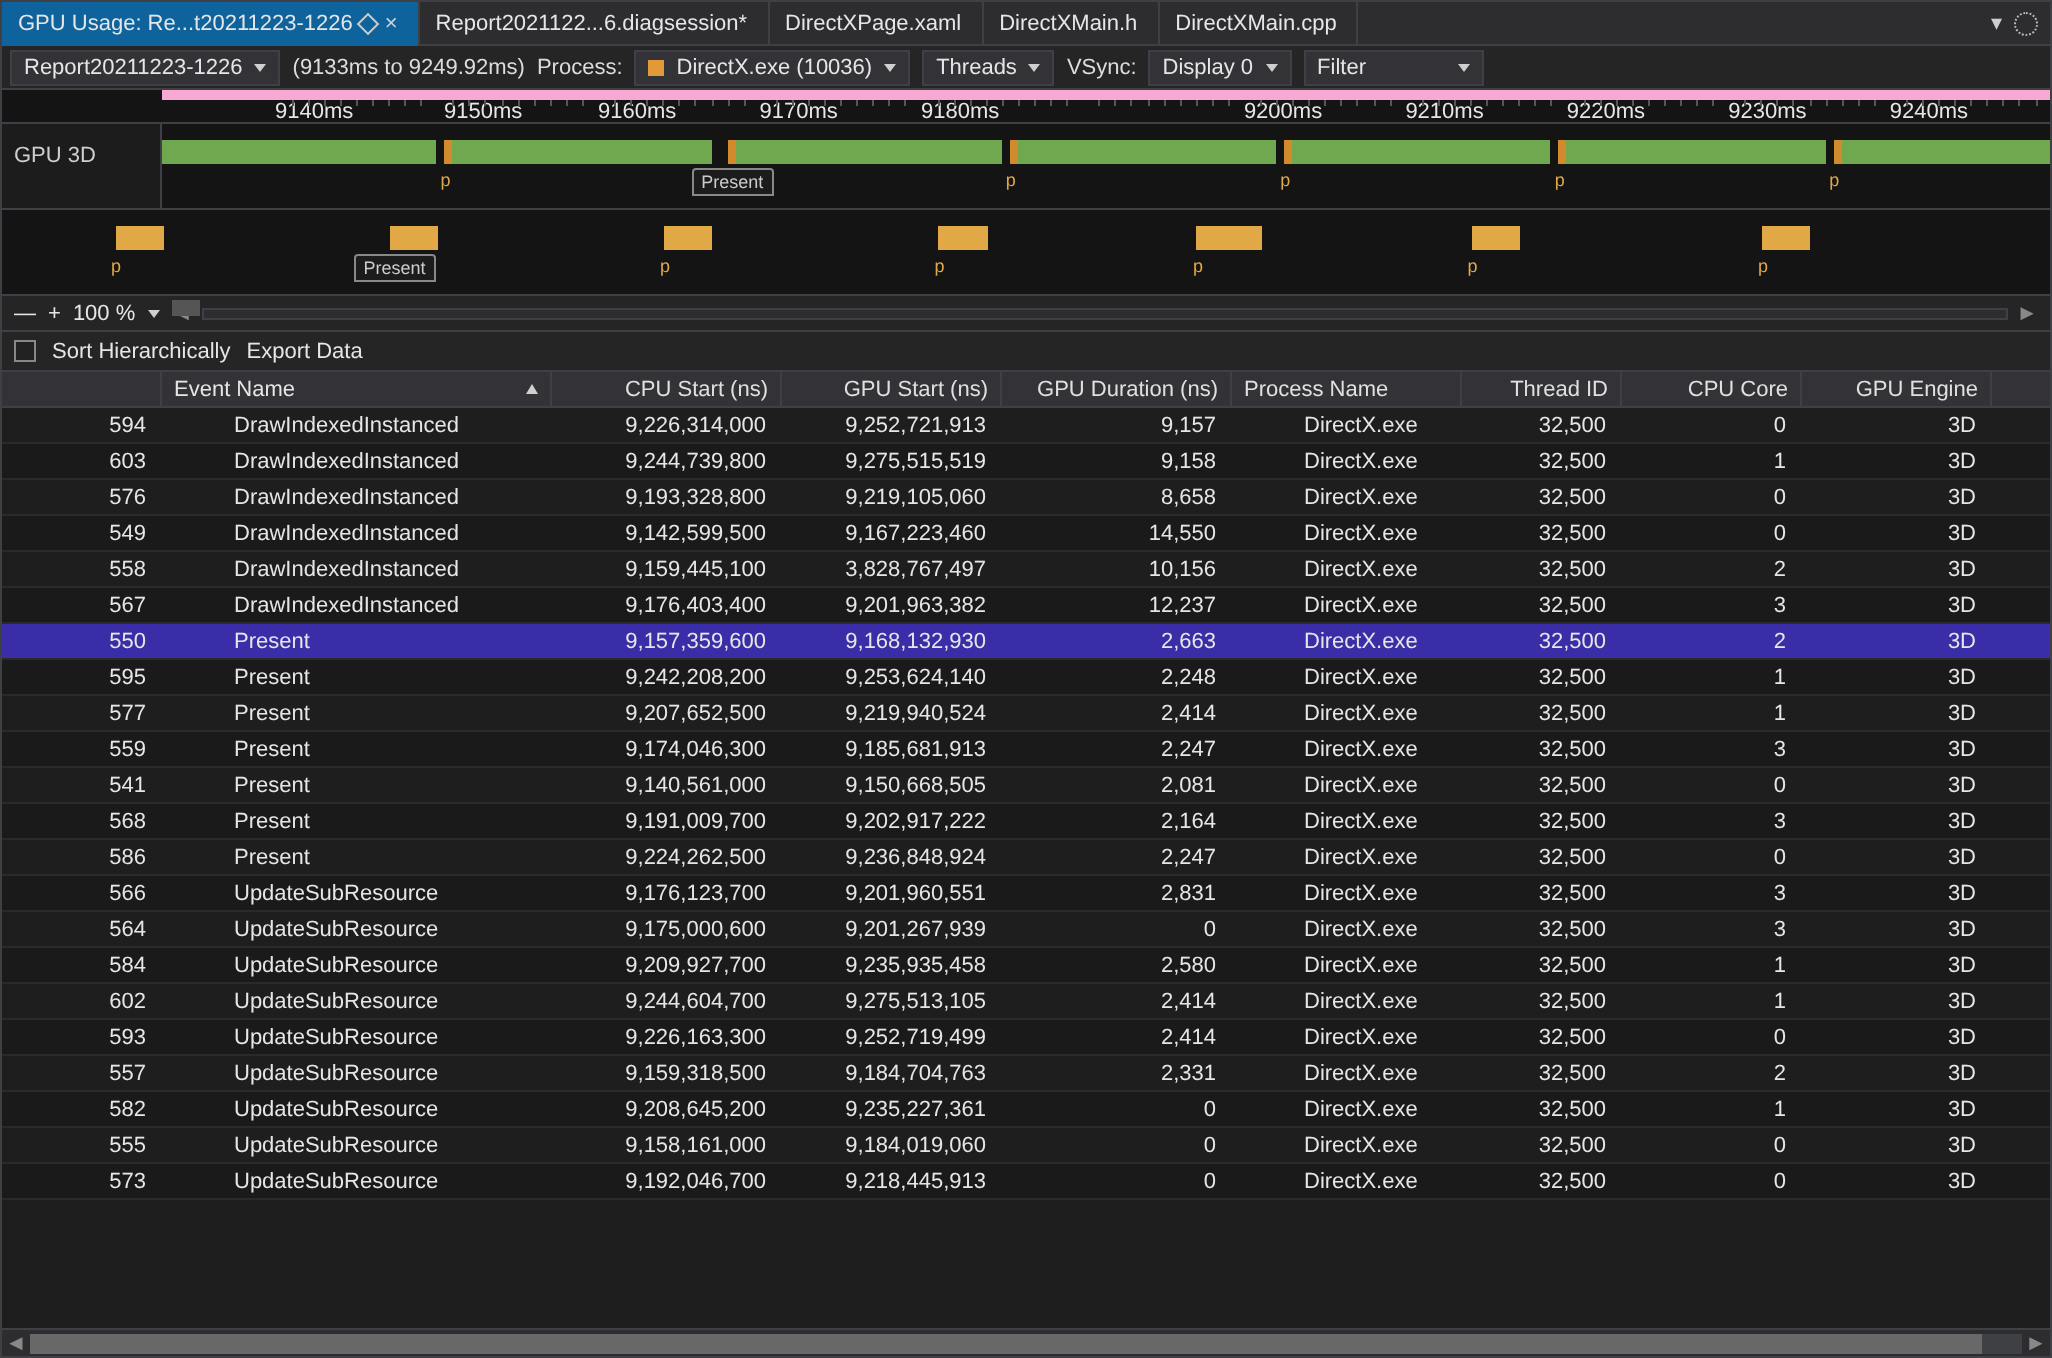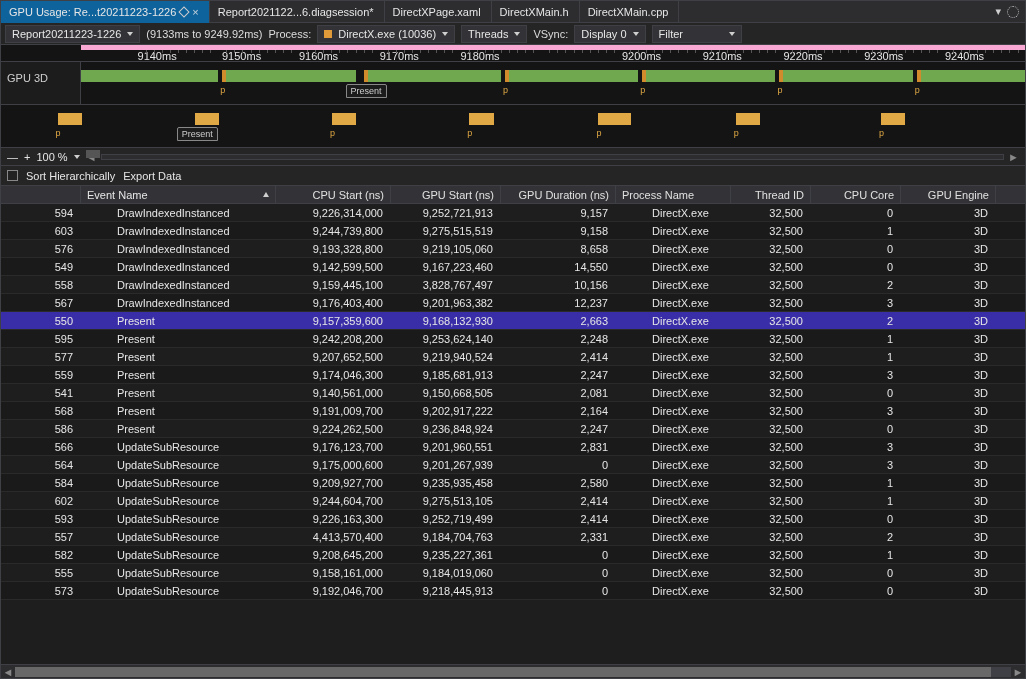--- a/index.html
+++ b/index.html
@@ -532,21 +532,21 @@
           <div class="td c3">9,252,719,499</div>
           <div class="td c4">2,414</div>
           <div class="td c5">DirectX.exe</div>
           <div class="td c6">32,500</div>
           <div class="td c7">0</div>
           <div class="td c8">3D</div>
         </div>
         <div class="tr">
           <div class="td c0">557</div>
           <div class="td c1">UpdateSubResource</div>
-          <div class="td c2">4,413,570,400</div>
+          <div class="td c2">9,159,318,500</div>
           <div class="td c3">9,184,704,763</div>
           <div class="td c4">2,331</div>
           <div class="td c5">DirectX.exe</div>
           <div class="td c6">32,500</div>
           <div class="td c7">2</div>
           <div class="td c8">3D</div>
         </div>
         <div class="tr">
           <div class="td c0">582</div>
           <div class="td c1">UpdateSubResource</div>

